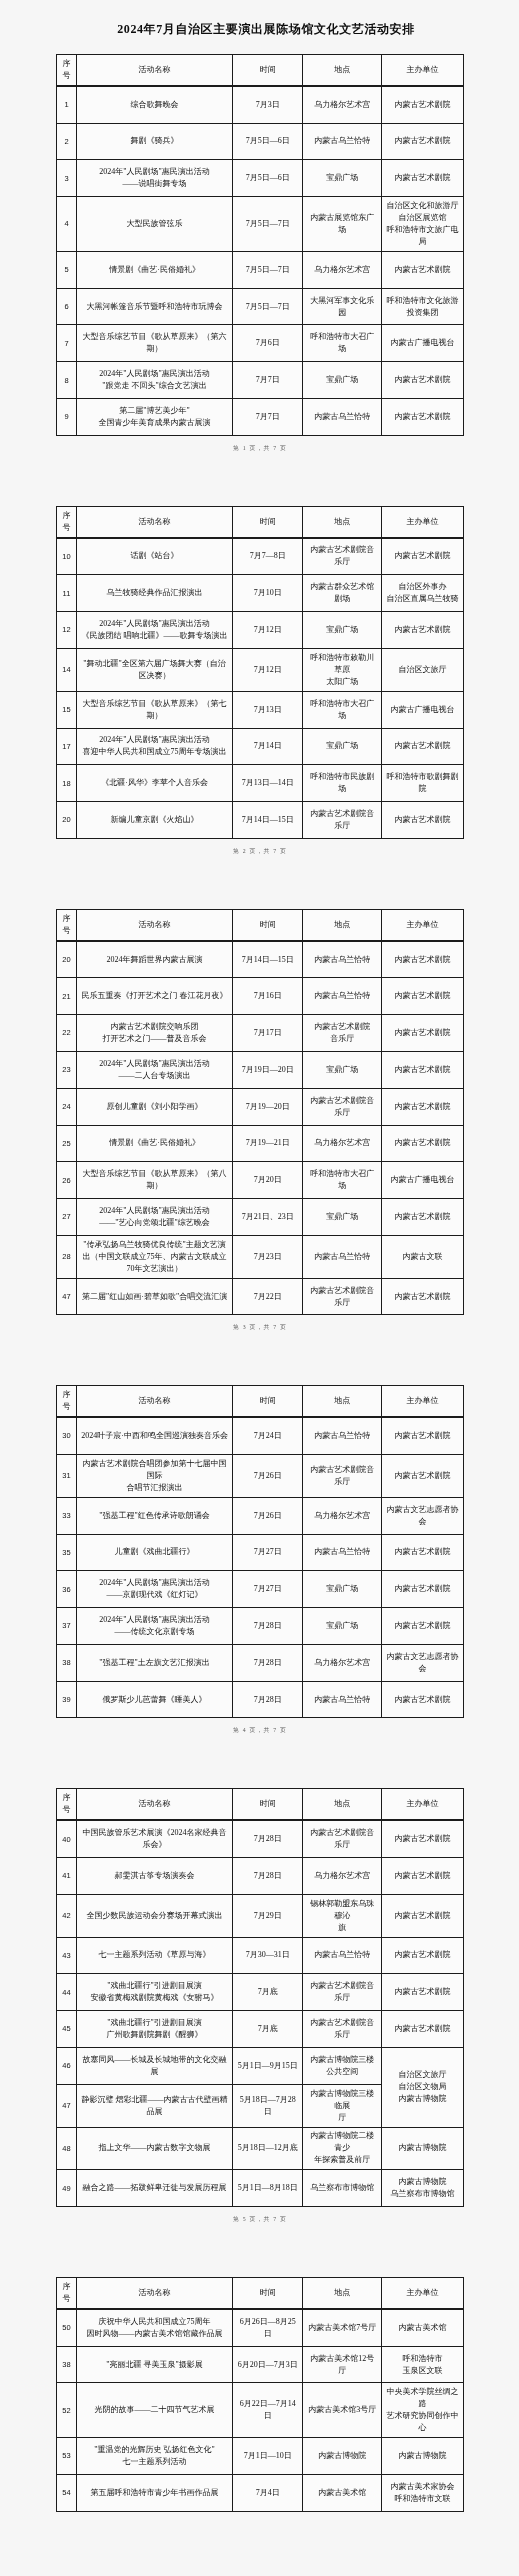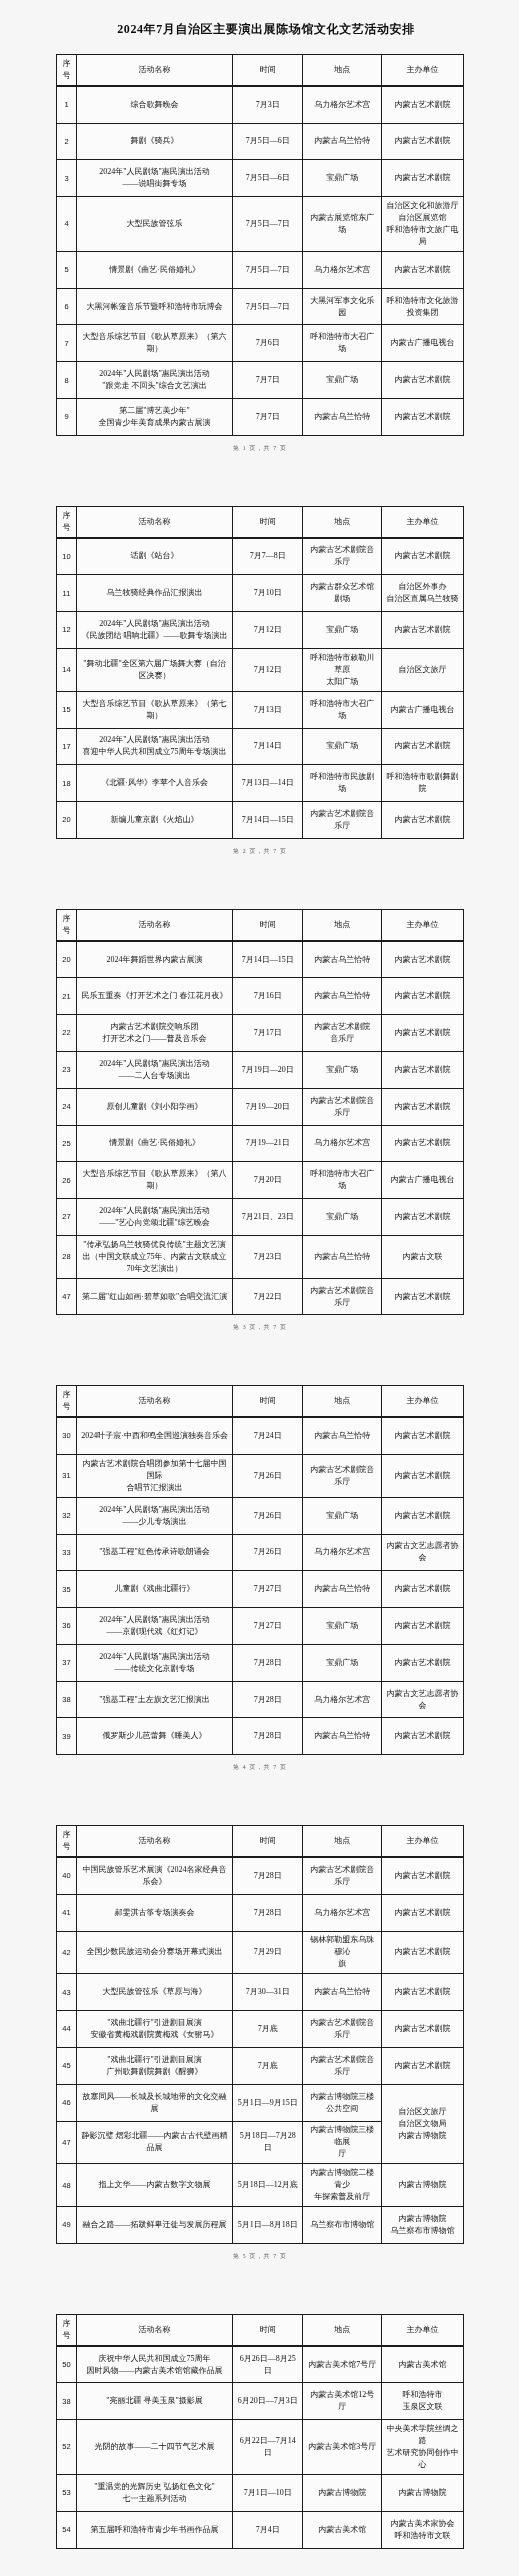--- a/index.html
+++ b/index.html
@@ -357,28 +357,20 @@
           </tr>
           <tr>
             <td>31</td>
             <td>内蒙古艺术剧院合唱团参加第十七届中国国际
 合唱节汇报演出</td>
             <td>7月26日</td>
             <td>内蒙古艺术剧院音乐厅</td>
             <td>内蒙古艺术剧院</td>
           </tr>
           <tr>
-            <td>32</td>
-            <td>2024年"人民剧场"惠民演出活动
-——少儿专场演出</td>
-            <td>7月26日</td>
-            <td>宝鼎广场</td>
-            <td>内蒙古艺术剧院</td>
-          </tr>
-          <tr>
             <td>33</td>
             <td>"强基工程"红色传承诗歌朗诵会</td>
             <td>7月26日</td>
             <td>乌力格尔艺术宫</td>
             <td>内蒙古文艺志愿者协会</td>
           </tr>
           <tr>
             <td>35</td>
             <td>儿童剧《戏曲北疆行》</td>
             <td>7月27日</td>
@@ -453,21 +445,21 @@
           <tr>
             <td>42</td>
             <td>全国少数民族运动会分赛场开幕式演出</td>
             <td>7月29日</td>
             <td>锡林郭勒盟东乌珠穆沁
 旗</td>
             <td>内蒙古艺术剧院</td>
           </tr>
           <tr>
             <td>43</td>
-            <td>大型民族管弦乐《草原与海》</td>
+            <td>七一主题系列活动《草原与海》</td>
             <td>7月30—31日</td>
             <td>内蒙古乌兰恰特</td>
             <td>内蒙古艺术剧院</td>
           </tr>
           <tr>
             <td>44</td>
             <td>"戏曲北疆行"引进剧目展演
 安徽省黄梅戏剧院黄梅戏《女驸马》</td>
             <td>7月底</td>
             <td>内蒙古艺术剧院音乐厅</td>

